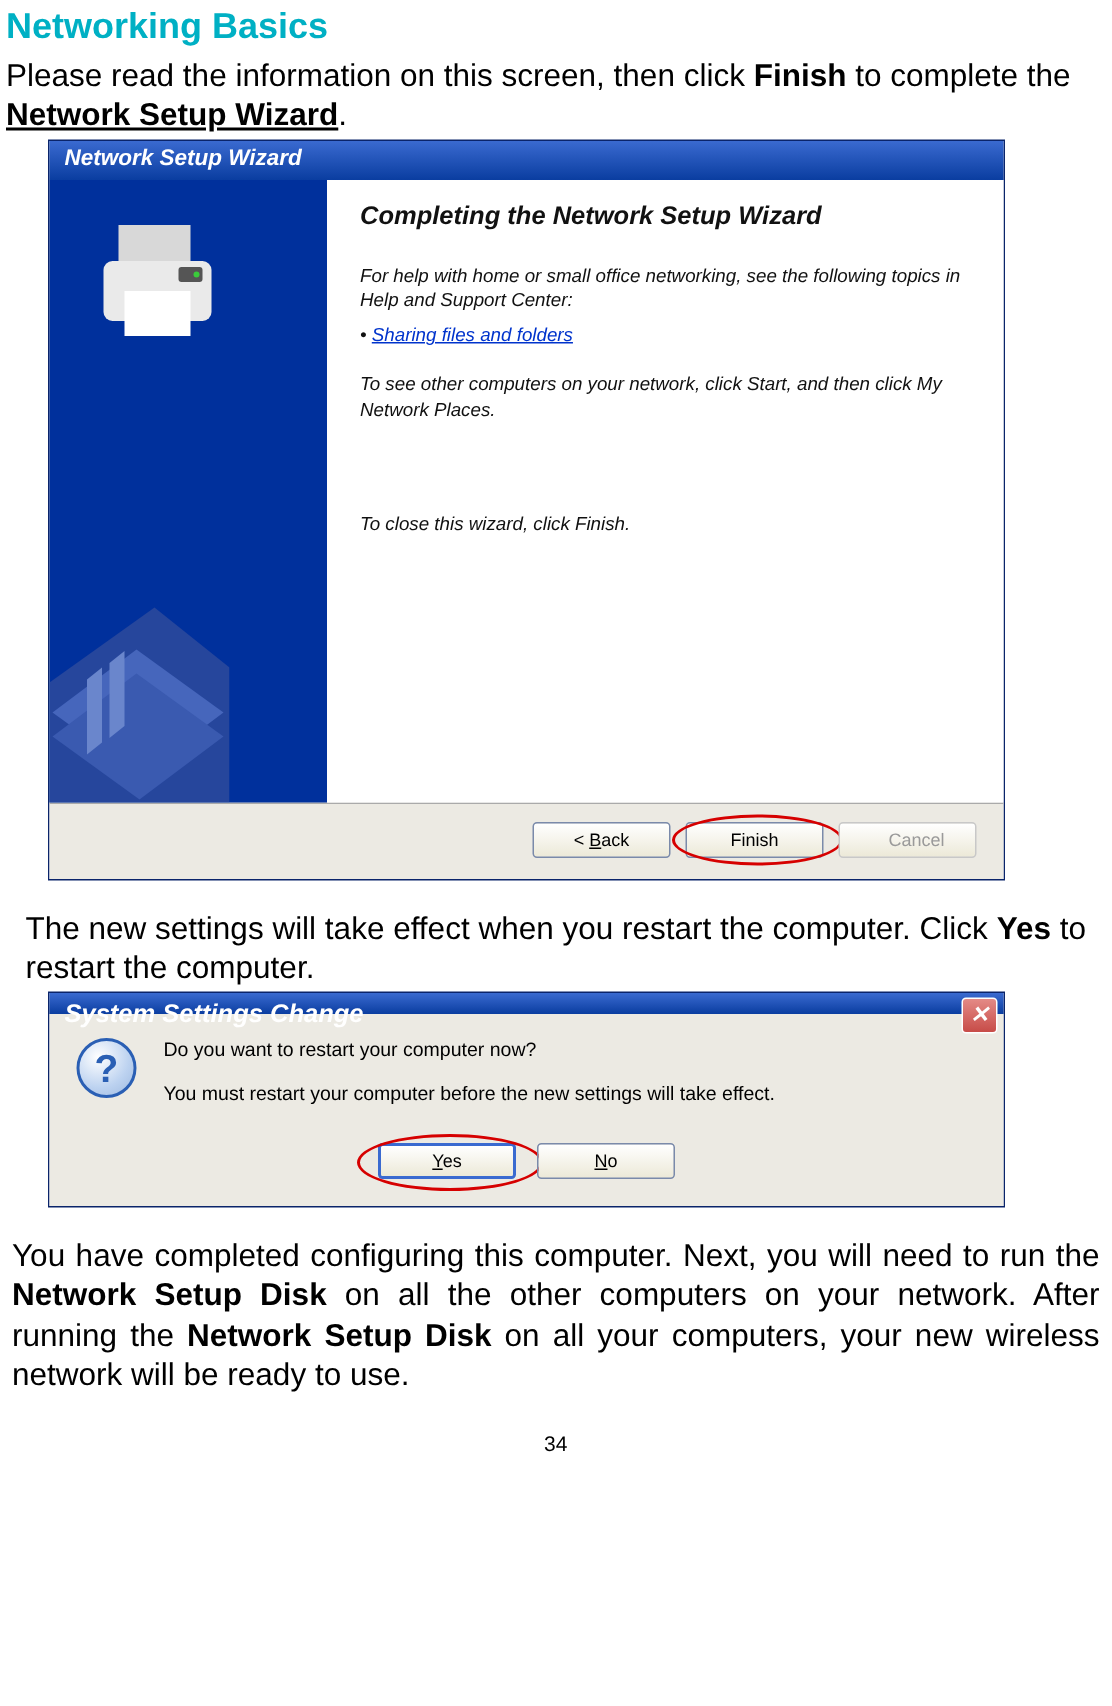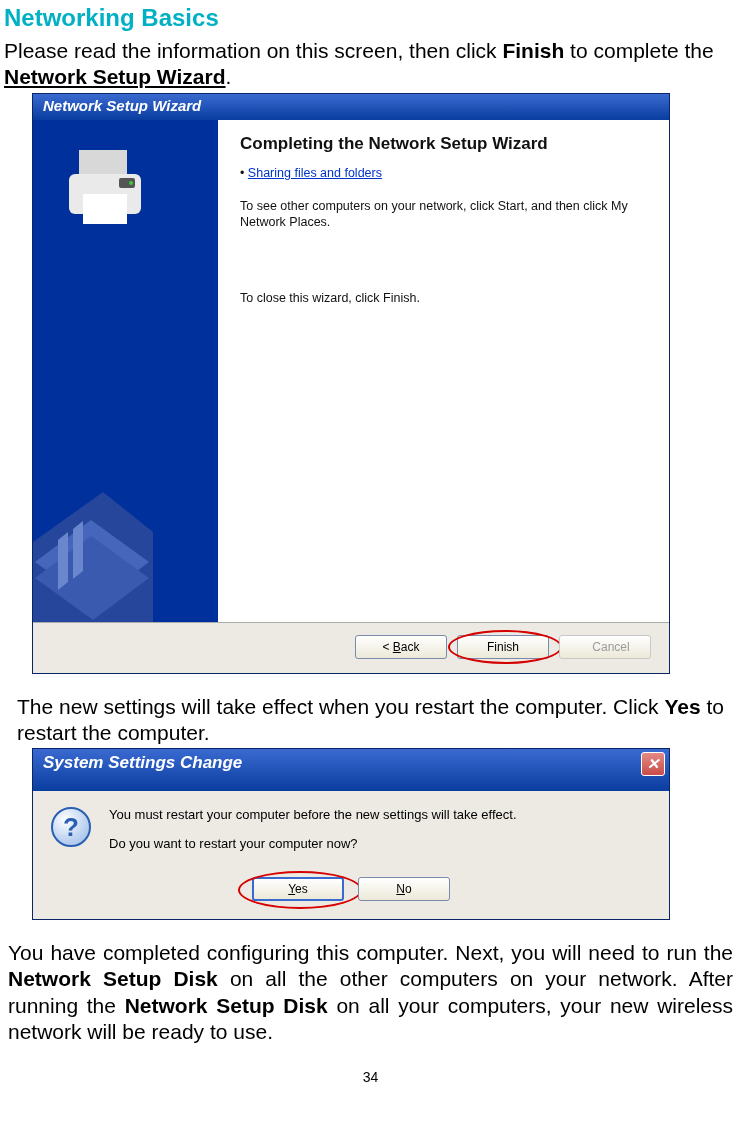--- a/index.html
+++ b/index.html
@@ -37,21 +37,22 @@
     background: linear-gradient(#3a6ad0, #0a3da0);
     color: #fff;
     font-family: "Trebuchet MS", Arial, sans-serif;
     font-weight: bold;
     font-style: italic;
     font-size: 15px;
     padding: 3px 10px;
   }
   .body1 {
     display: flex;
-    height: 502px;
+    height: 415px;
+    font-style: italic;
   }
   .sidepanel {
     width: 185px;
     background: #00309c;
     position: relative;
     overflow: hidden;
   }
   .printer-icon {
     position: absolute; top: 18px; left: 26px;
   }
@@ -119,21 +120,21 @@
   }
 
   
   .dialog2 {
     width: 638px;
     border: 1px solid #0a246a;
     margin-left: 28px;
     background: #fff;
   }
   .titlebar2 {
-    height: 42px;
+    height: 14px;
     background: linear-gradient(#3a6ad0,#0a3da0);
     color: #fff;
     font-family: "Trebuchet MS", Arial, sans-serif;
     font-weight: bold;
     font-style: italic;
     font-size: 17px;
     padding: 4px 10px;
     position: relative;
   }
   .close-x {
@@ -231,20 +232,21 @@
           <polygon points="0,150 0,70 70,20 120,60 120,150" fill="#26469c"></polygon>
           <polygon points="2,90 58,48 116,90 60,132" fill="#4666bc"></polygon>
           <polygon points="2,106 58,64 116,106 60,148" fill="#3a5ab0"></polygon>
           <polygon points="25,68 35,60 35,110 25,118" fill="#6a86cc"></polygon>
           <polygon points="40,57 50,49 50,99 40,107" fill="#6a86cc"></polygon>
         </svg>
       </span>
     </div>
     <div class="content1">
       <div class="wizard-heading">Completing the Network Setup Wizard</div>
+      <p>For help with home or small office networking, see the following topics in Help and Support Center:</p>
       <ul>
         <li><a href="#">Sharing files and folders</a></li>
       </ul>
       <p>To see other computers on your network, click Start, and then click My Network Places.</p>
       <p class="closer">To close this wizard, click Finish.</p>
     </div>
   </div>
   <div class="buttonbar1">
     <span class="xp-button">&lt; <span class="uline">B</span>ack</span>
     <span class="xp-button" style="position:relative;">
@@ -260,22 +262,22 @@
 </p>
 
 <div class="dialog2">
   <div class="titlebar2">
     <span>System Settings Change</span>
     <span class="close-x">✕</span>
   </div>
   <div class="body2">
     <div class="qicon">?</div>
     <div class="msg">
+      <p>Do you want to restart your computer now?</p>
       <p>You must restart your computer before the new settings will take effect.</p>
-      <p>Do you want to restart your computer now?</p>
     </div>
   </div>
   <div class="buttonbar2">
     <span class="yn-button default" style="position:relative;">
       <span class="uline">Y</span>es
       <span class="red-circle c2"></span>
     </span>
     <span class="yn-button"><span class="uline">N</span>o</span>
   </div>
 </div>

